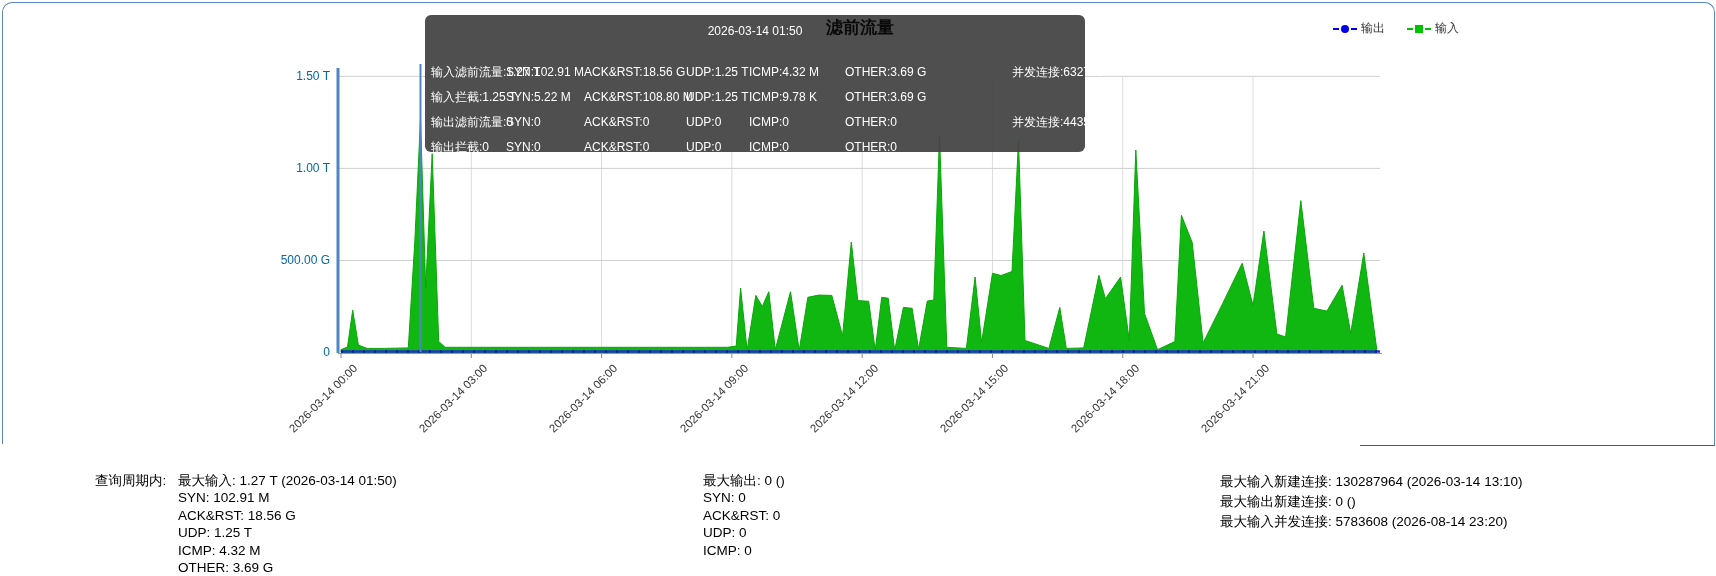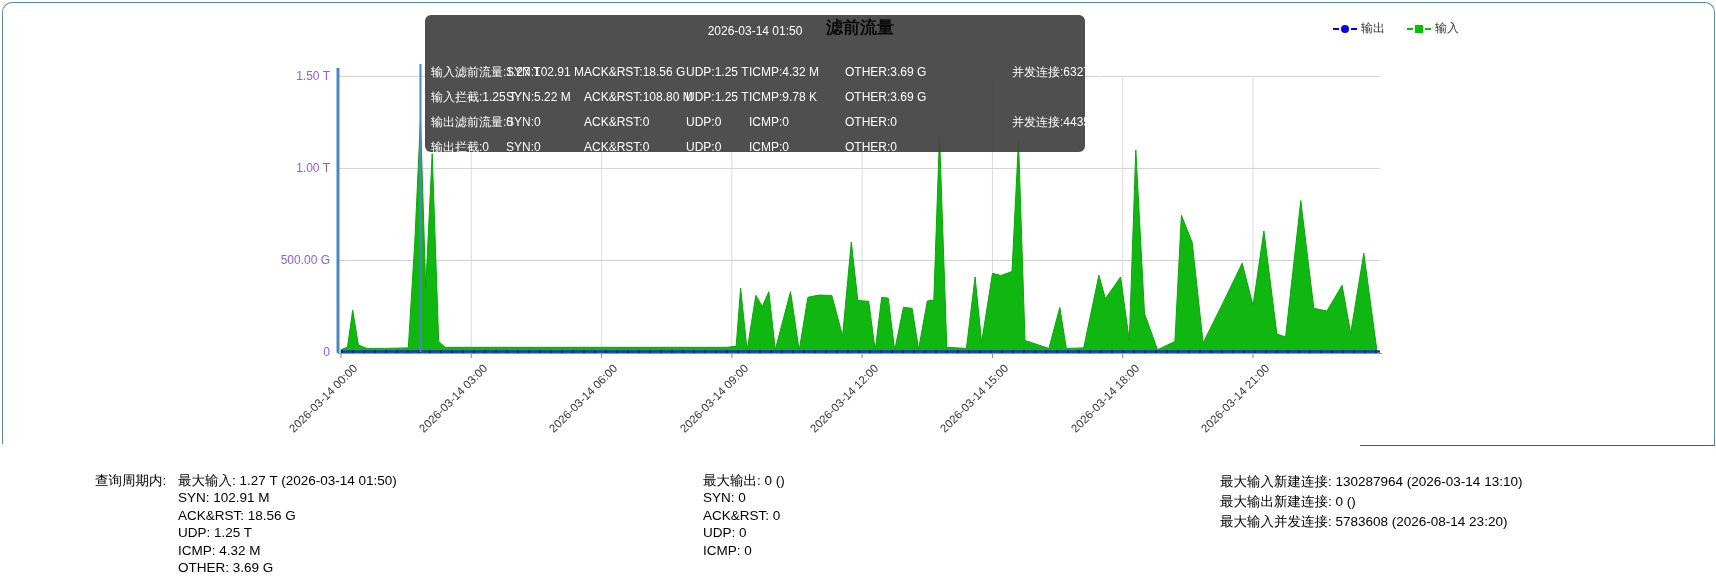--- a/index.html
+++ b/index.html
@@ -5,21 +5,21 @@
   html,body{margin:0;padding:0;background:#fff;font-family:"Liberation Sans","DejaVu Sans",sans-serif;}
   #stage{position:relative;width:1716px;height:576px;background:#fff;overflow:hidden;}
 
   
   #panel{position:absolute;left:2px;top:2px;width:1711px;height:442px;
          border:1px solid #5b87c0;border-bottom:1px solid #3a5a8c;border-radius:10px 10px 0 0;background:#fff;}
 
   #plot-svg{position:absolute;left:0;top:0;}
 
   
-  .ytick{position:absolute;left:230px;width:100px;text-align:right;font-size:12px;color:#8b5cf6;}
+  .ytick{position:absolute;left:230px;width:100px;text-align:right;font-size:12px;color:#0369a1;}
 
   
   .xtick{position:absolute;width:160px;text-align:right;font-size:11.5px;color:#333;
          transform-origin:100% 0%;transform:rotate(-45deg);}
 
   
   #chart-title{position:absolute;left:760px;top:16px;width:200px;text-align:center;
                font-size:17px;font-weight:bold;color:#0a0a0a;z-index:30;}
 
   

